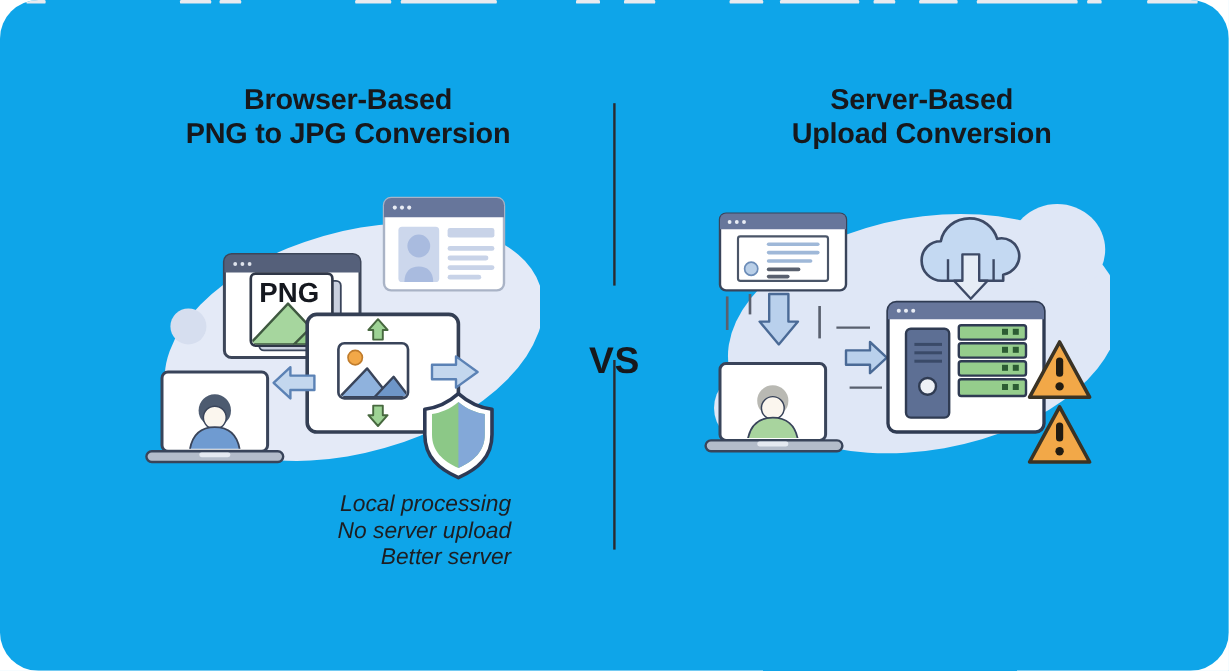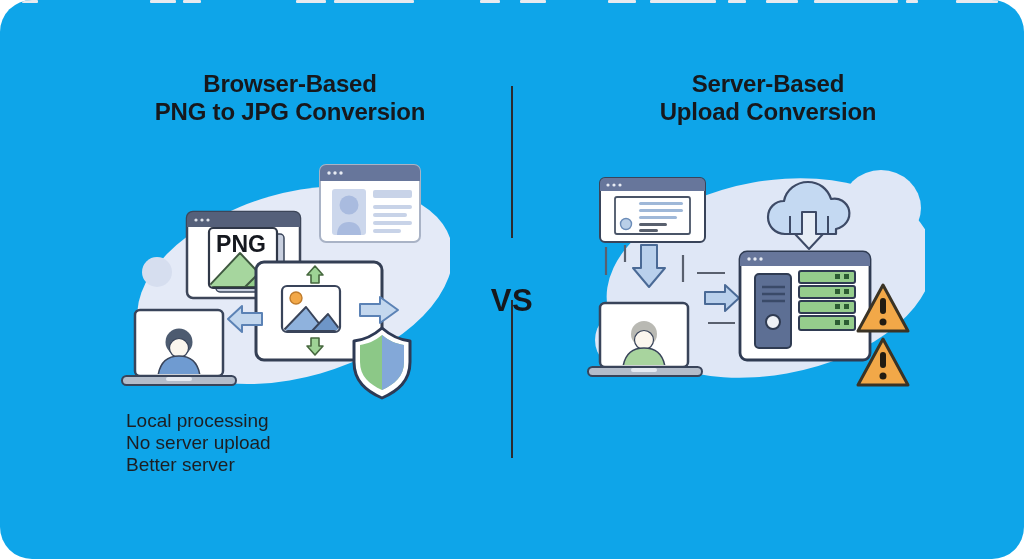--- a/index.html
+++ b/index.html
@@ -2,21 +2,21 @@
 <html><head>
 <meta charset="utf-8">
 <style>
   html,body{margin:0;padding:0;background:#fff;}
   .canvas{position:relative;width:1024px;height:559px;background:#0ea5e9;overflow:hidden;
           font-family:"Liberation Sans",sans-serif;border-radius:32px;}
   .dash{position:absolute;top:0;height:3px;background:#e8eaef;border-radius:1px;}
   .title{position:absolute;top:70px;text-align:center;font-size:24px;line-height:28px;
          font-weight:bold;color:#17181c;letter-spacing:-0.2px;}
   .title span{display:block;}
-  .bullets{position:absolute;top:410px;text-align:left;font-size:19px;line-height:22px;color:#1d1e22;}
+  .bullets{position:absolute;top:410px;text-align:right;font-size:19px;line-height:22px;color:#1d1e22;font-style:italic;}
   .bullets span{display:block;}
   .divider-seg{position:absolute;left:511px;width:2px;background:#2b2b2f;}
   .vs{position:absolute;left:472px;top:250px;width:80px;text-align:center;
       font-size:31px;font-weight:bold;color:#17181c;letter-spacing:0.5px;margin-top:33px;}
   .art{position:absolute;}
 </style>
 </head>
 <body>
 
 <div class="canvas">

